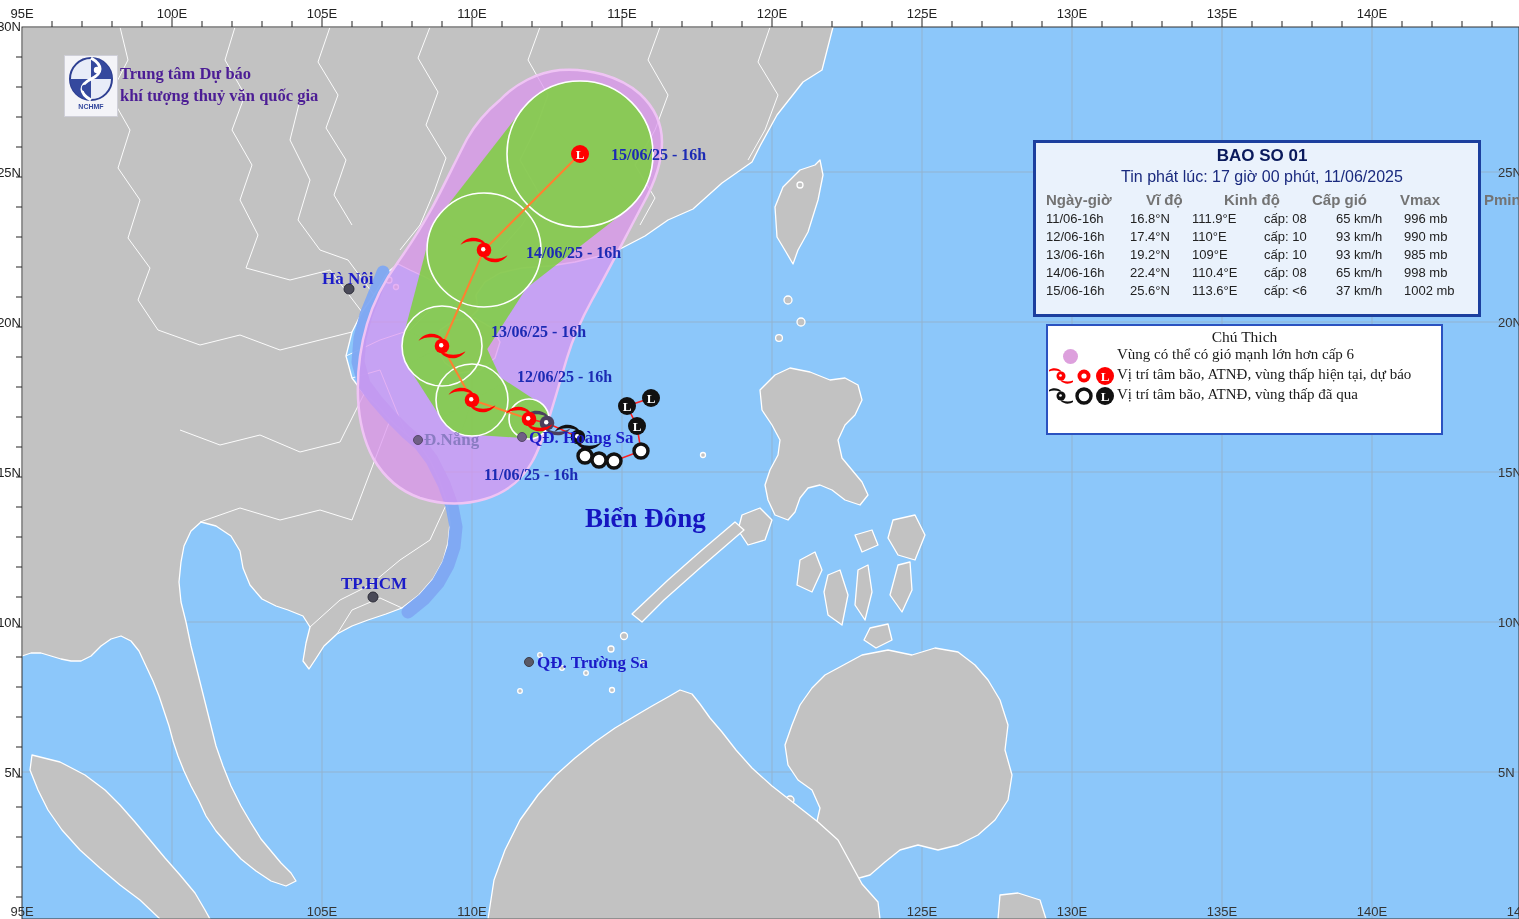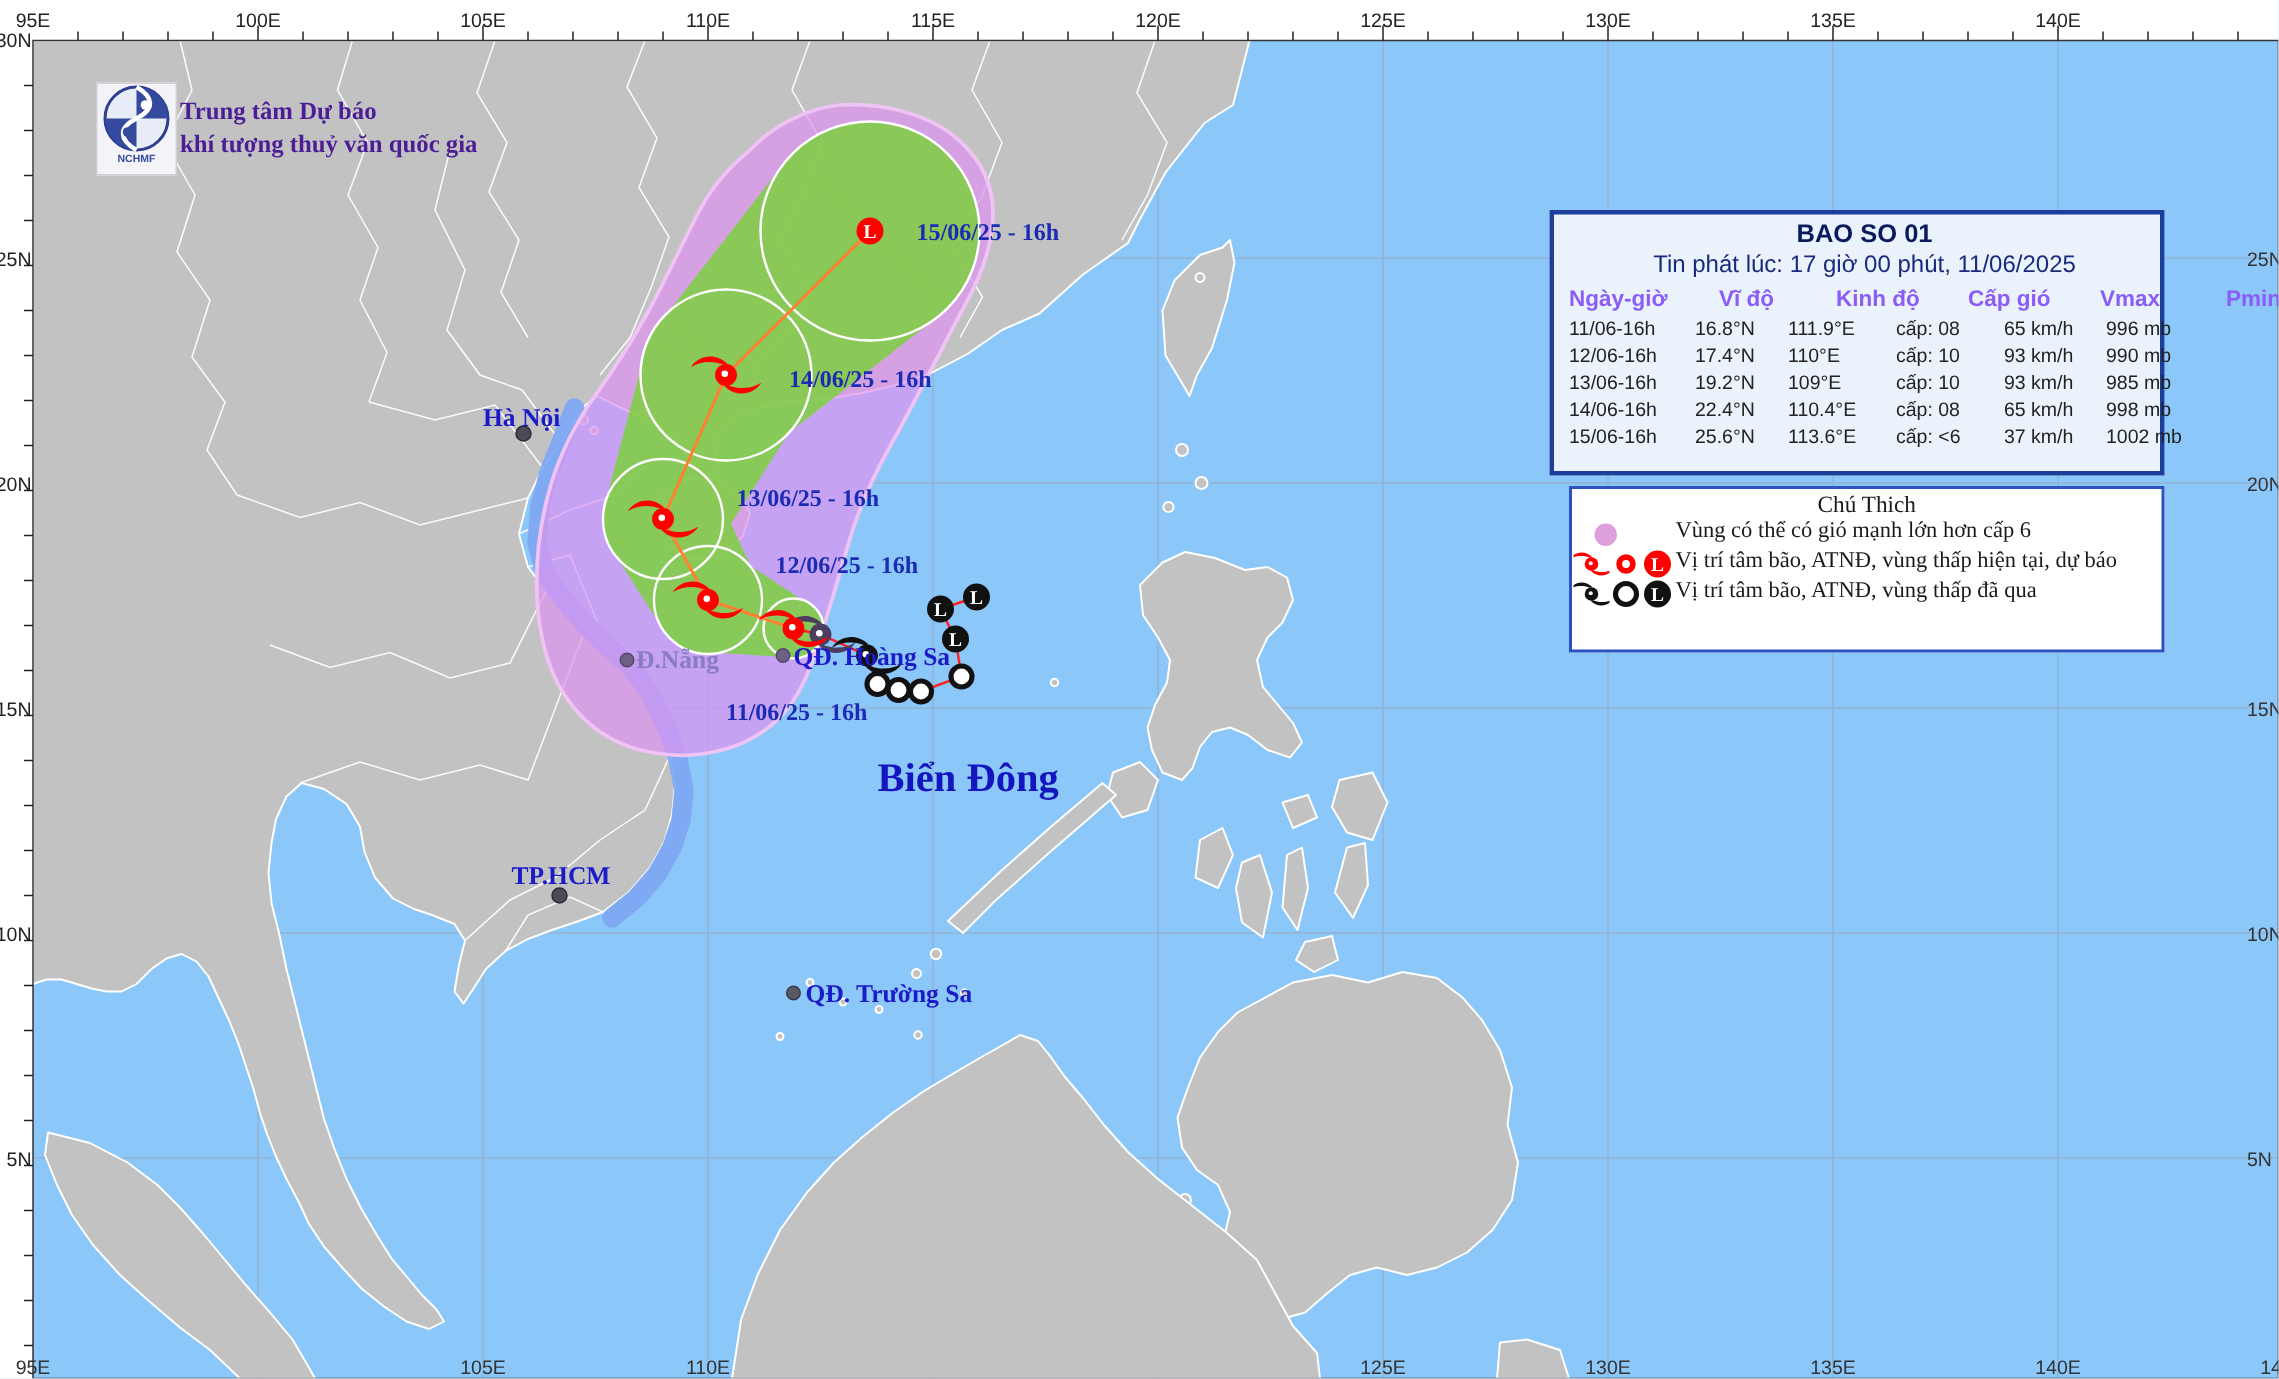--- a/index.html
+++ b/index.html
@@ -9,27 +9,27 @@
   .axlbl{font:13px "Liberation Sans",sans-serif;fill:#222;}
   .axlbl-in{font:13px "Liberation Sans",sans-serif;fill:#333;}
   .citylbl{font:bold 17px "Liberation Serif",serif;fill:#1b1bc8;}
   .citylbl-tint{font:bold 17px "Liberation Serif",serif;fill:#8a7cc2;}
   .datelbl{font:bold 16px "Liberation Serif",serif;fill:#1c2bb4;}
   .sealbl{font:bold 27px "Liberation Serif",serif;fill:#1515c0;}
   .orghdr{position:absolute;left:120px;top:63px;color:#4c1d95;
           font:bold 16.5px "Liberation Serif",serif;line-height:22px;}
   
   .panel{position:absolute;box-sizing:border-box;}
-  #storm-panel{left:1033px;top:140px;width:410px;height:177px;background:#EAF2FC;
+  #storm-panel{left:1033px;top:140px;width:448px;height:177px;background:#EAF2FC;
                border:3px solid #1C3F9E;padding:3px 0 0 10px;}
   #storm-panel .ttl{text-align:center;font:bold 17px "Liberation Sans",sans-serif;color:#0a1a5c;}
   #storm-panel .sub{text-align:center;font:16px "Liberation Sans",sans-serif;color:#1a2a7e;margin-top:2px;}
   .srow{display:grid;grid-template-columns:82px 60px 70px 70px 66px 60px;column-gap:2px;
         font:13px "Liberation Sans",sans-serif;color:#222;line-height:18px;}
-  .srow.hd{font:bold 15px "Liberation Sans",sans-serif;color:#8b5cf6;margin-top:4px;line-height:20px;gap:18px;}
+  .srow.hd{font:bold 15px "Liberation Sans",sans-serif;color:#737373;margin-top:4px;line-height:20px;gap:18px;}
   
   #legend-panel{left:1046px;top:324px;width:397px;height:111px;background:#ffffff;
                 border:2px solid #2B52C0;padding:2px 1px;}
   #legend-panel .ttl{text-align:center;font:15.5px "Liberation Serif",serif;color:#1a1a1a;}
   .lrow{display:flex;height:20px;font:15px "Liberation Serif",serif;color:#1a1a1a;}
   .lrow .ic{width:68px;display:flex;align-items:center;gap:1px;flex:0 0 68px;}
   .dot16{width:15px;height:15px;border-radius:50%;display:inline-block;margin-left:14px;}
   
   #logo{position:absolute;left:64px;top:55px;width:52px;height:60px;background:#f4f4f8;
         border:1px solid #cfcfd8;display:flex;flex-direction:column;align-items:center;}

